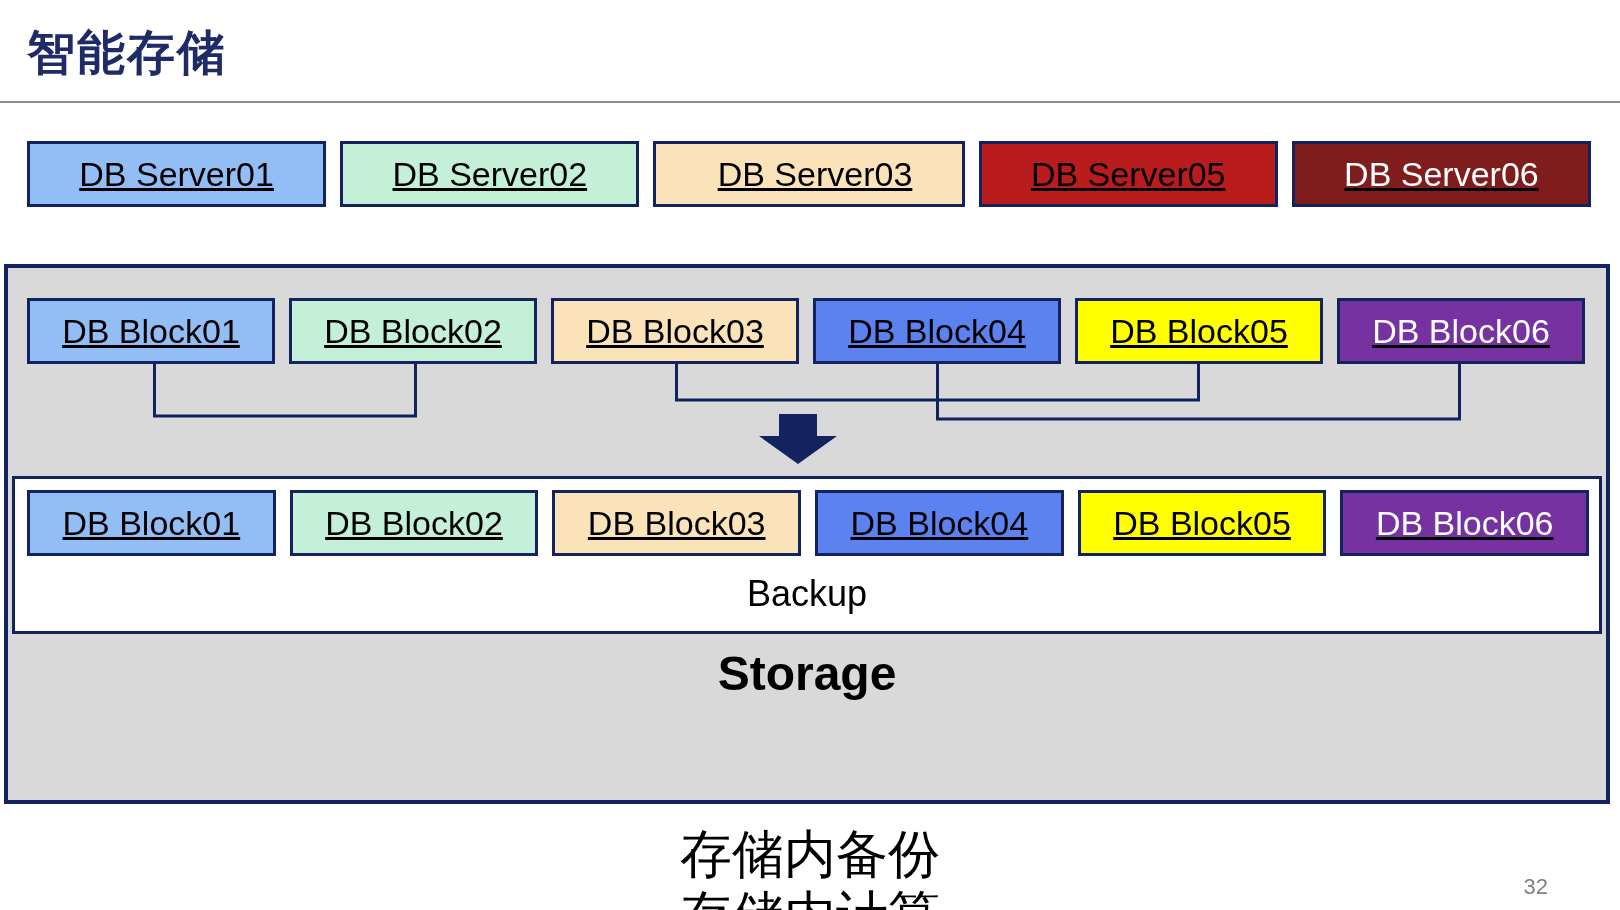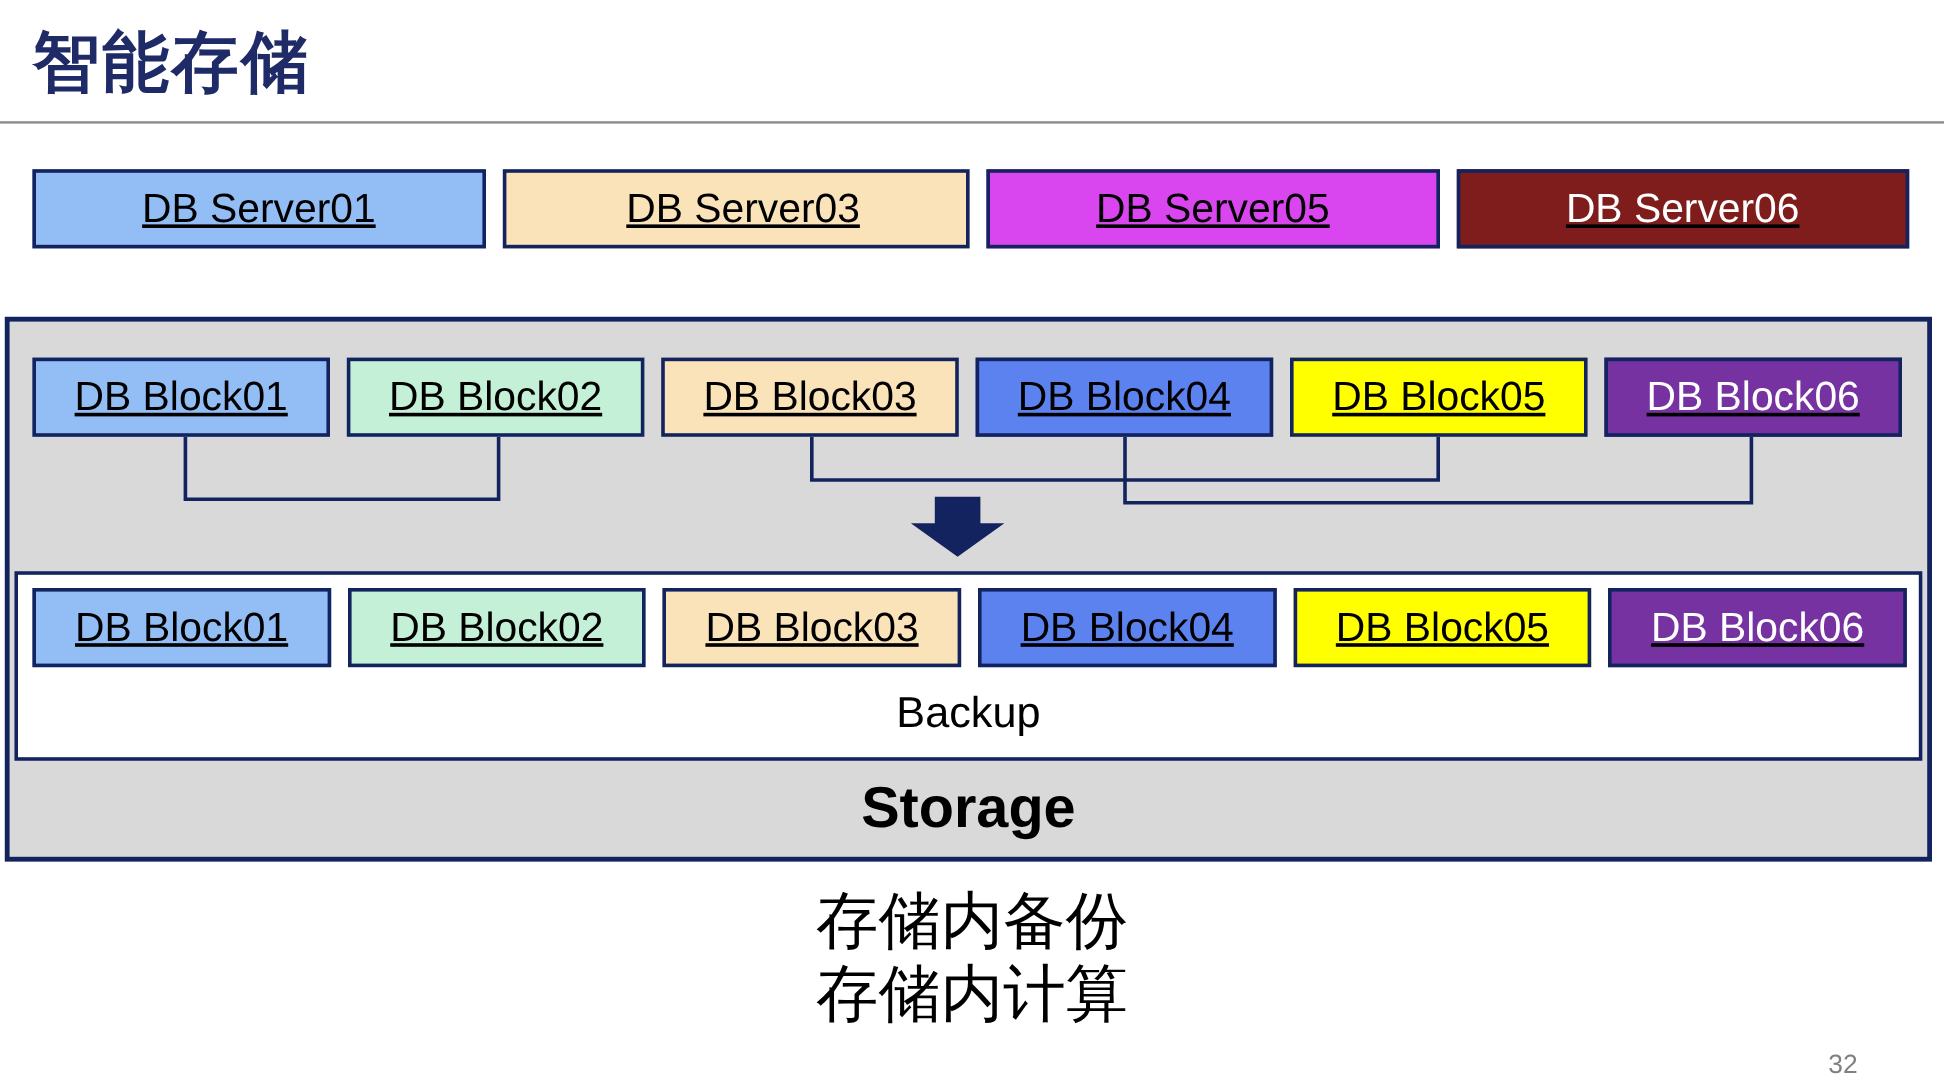--- a/index.html
+++ b/index.html
@@ -12,21 +12,21 @@
   body{
     position:relative;
     background:#FFFFFF;
     font-family:"Liberation Sans","DejaVu Sans",sans-serif;
     color:#000;
   }
   .title{
     margin:4px 0 0 27px;
     height:97px;
     display:flex;align-items:center;
-    font-size:56px;
+    font-size:48px;
     font-weight:bold;
     letter-spacing:2px;
     color:var(--title-navy);
   }
   .title-divider{
     border:none;
     border-top:2px solid #8C8C8C;
     margin:0;
   }
   .box-row{
@@ -40,21 +40,21 @@
     border:3px solid var(--navy);
     display:flex;align-items:center;justify-content:center;
     font-size:34px;
     white-space:nowrap;
   }
   .server-row{
     margin:38px 29px 0 27px;
   }
   .storage-container{
     margin:57px 10px 0 4px;
-    height:454px;
+    height:540px;
     background:var(--gray);
     border:4px solid var(--navy);
   }
   .block-row-top{
     margin:30px 21px 0 19px;
   }
   .connector-area{
     position:relative;
     height:112px;
   }
@@ -103,22 +103,23 @@
   }
 </style>
 </head>
 <body>
 
 <div class="title">智能存储</div>
 <hr class="title-divider">
 
 <div class="box-row server-row">
   <div class="box" style="background: rgb(146, 190, 245); color: rgb(0, 0, 0);">DB Server01</div>
+  <div class="box" style="background: rgb(195, 240, 214); color: rgb(0, 0, 0);">DB Server02</div>
   <div class="box" style="background: rgb(250, 227, 184); color: rgb(0, 0, 0); padding-left: 12px;">DB Server03</div>
-  <div class="box" style="background: #d946ef; color: rgb(0, 0, 0);">DB Server05</div>
+  <div class="box" style="background: #b91c1c; color: rgb(0, 0, 0);">DB Server05</div>
   <div class="box" style="background: #7f1d1d; color: rgb(255, 255, 255);">DB Server06</div>
 </div>
 
 <div class="storage-container">
 
   <div class="box-row block-row-top">
     <div class="box" style="background: rgb(146, 190, 245); color: rgb(0, 0, 0);">DB Block01</div>
     <div class="box" style="background: rgb(195, 240, 214); color: rgb(0, 0, 0);">DB Block02</div>
     <div class="box" style="background: rgb(250, 227, 184); color: rgb(0, 0, 0);">DB Block03</div>
     <div class="box" style="background: rgb(92, 130, 240); color: rgb(0, 0, 0);">DB Block04</div>

